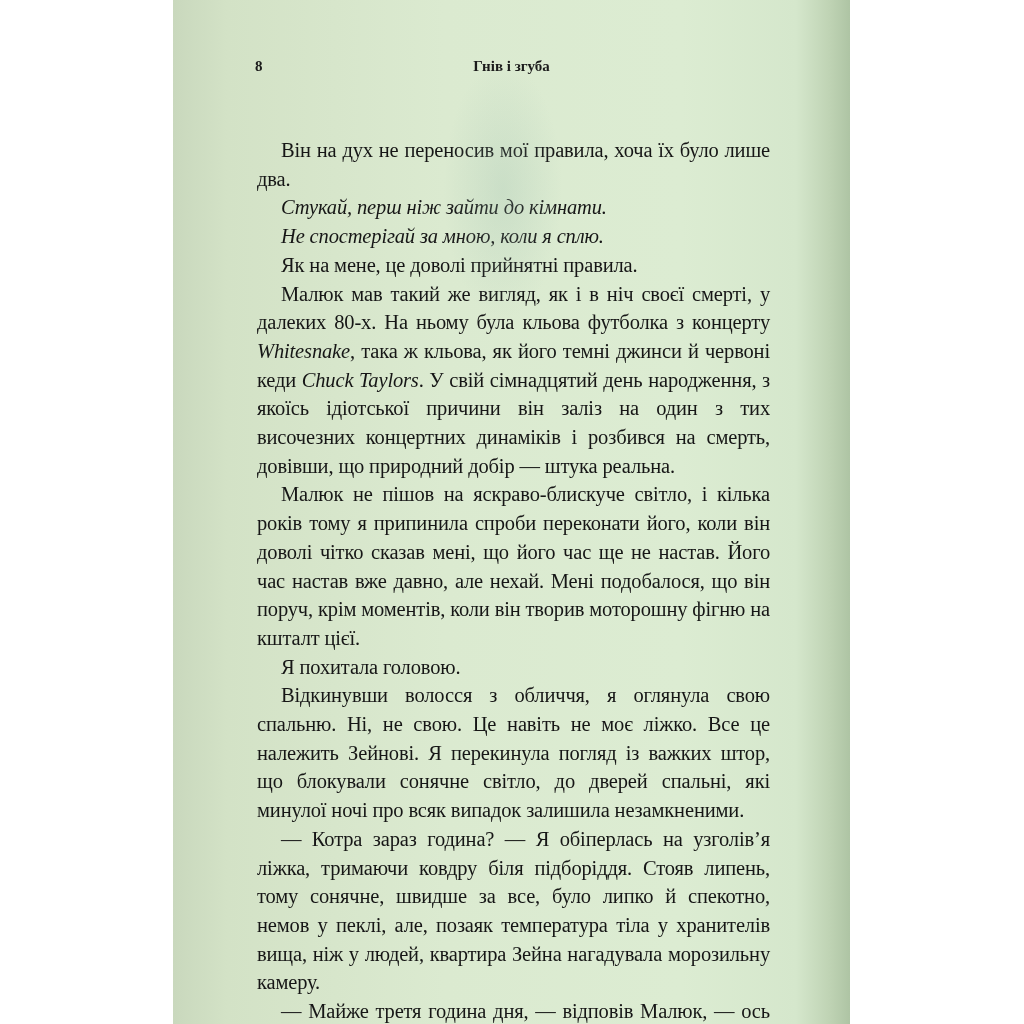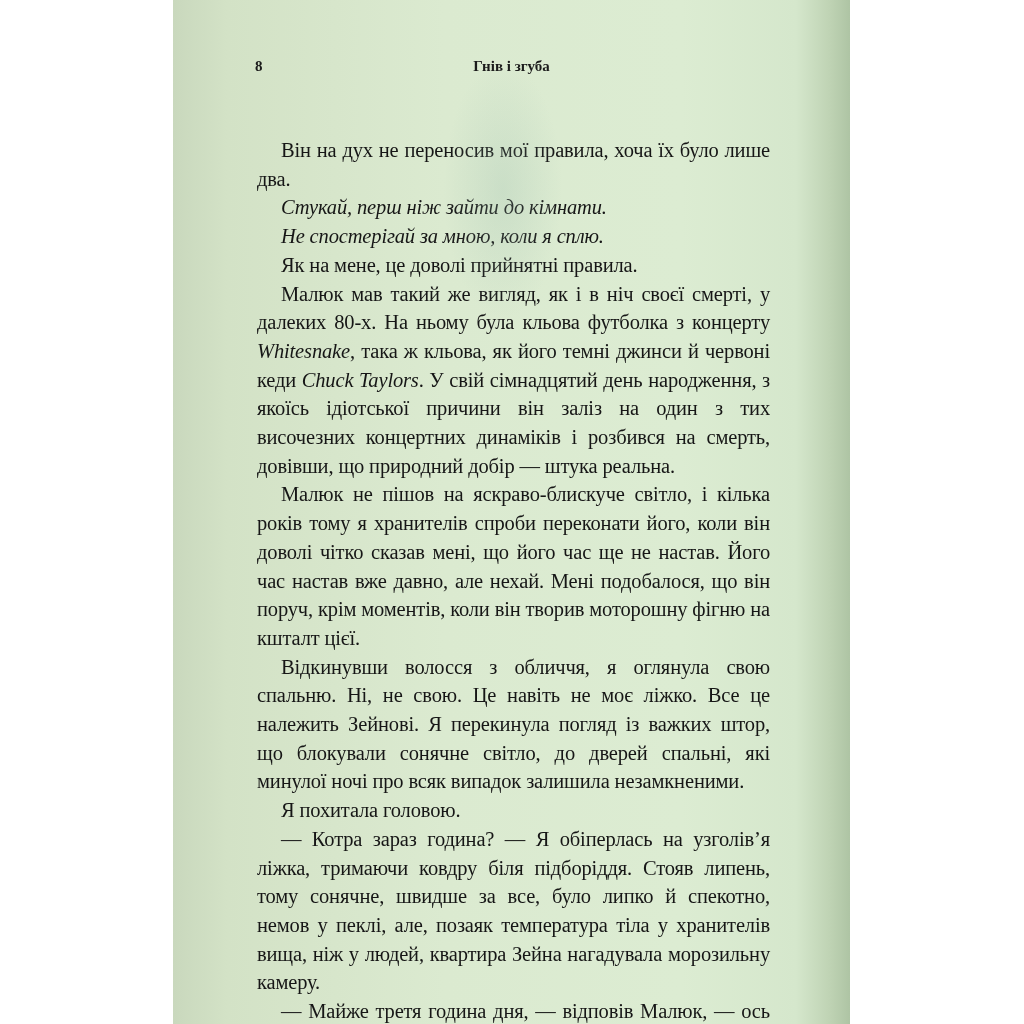--- a/index.html
+++ b/index.html
@@ -79,20 +79,20 @@
     <span class="page-number">8</span>
     <span class="book-title">Гнів і згуба</span>
   </div>
 
   <div class="body-text" id="body-text">
     <p class="para"><span>Він на дух не переносив мої правила, хоча їх було лише два.</span></p>
     <p class="para"><span class="italic">Стукай, перш ніж зайти до кімнати.</span></p>
     <p class="para"><span class="italic">Не спостерігай за мною, коли я сплю.</span></p>
     <p class="para"><span>Як на мене, це доволі прийнятні правила.</span></p>
     <p class="para"><span>Малюк мав такий же вигляд, як і в ніч своєї смерті, у далеких 80-х. На ньому була кльова футболка з концерту </span><span class="italic">Whitesnake</span><span>, така ж кльова, як його темні джинси й червоні кеди </span><span class="italic">Chuck Taylors</span><span>. У свій сімнадцятий день народження, з якоїсь ідіотської причини він заліз на один з тих височезних концертних динаміків і розбився на смерть, довівши, що природний добір — штука реальна.</span></p>
-    <p class="para"><span>Малюк не пішов на яскраво-блискуче світло, і кілька років тому я хранителів спроби переконати його, коли він доволі чітко сказав мені, що його час ще не настав. Його час настав вже давно, але нехай. Мені подобалося, що він поруч, крім моментів, коли він творив моторошну фігню на кшталт цієї.</span></p>
+    <p class="para"><span>Малюк не пішов на яскраво-блискуче світло, і кілька років тому я припинила спроби переконати його, коли він доволі чітко сказав мені, що його час ще не настав. Його час настав вже давно, але нехай. Мені подобалося, що він поруч, крім моментів, коли він творив моторошну фігню на кшталт цієї.</span></p>
+    <p class="para"><span>Я похитала головою.</span></p>
     <p class="para"><span>Відкинувши волосся з обличчя, я оглянула свою спальню. Ні, не свою. Це навіть не моє ліжко. Все це належить Зейнові. Я перекинула погляд із важких штор, що блокували сонячне світло, до дверей спальні, які минулої ночі про всяк випадок залишила незамкненими.</span></p>
-    <p class="para"><span>Я похитала головою.</span></p>
     <p class="para"><span>— Котра зараз година? — Я обіперлась на узголів’я ліжка, тримаючи ковдру біля підборіддя. Стояв липень, тому сонячне, швидше за все, було липко й спекотно, немов у пеклі, але, позаяк температура тіла у хранителів вища, ніж у людей, квартира Зейна нагадувала морозильну камеру.</span></p>
     <p class="para"><span>— Майже третя година дня, — відповів Малюк, — ось тому я і гадав, що ти померла.</span></p>
 
   </div>
 </div>
 
 </body></html>

